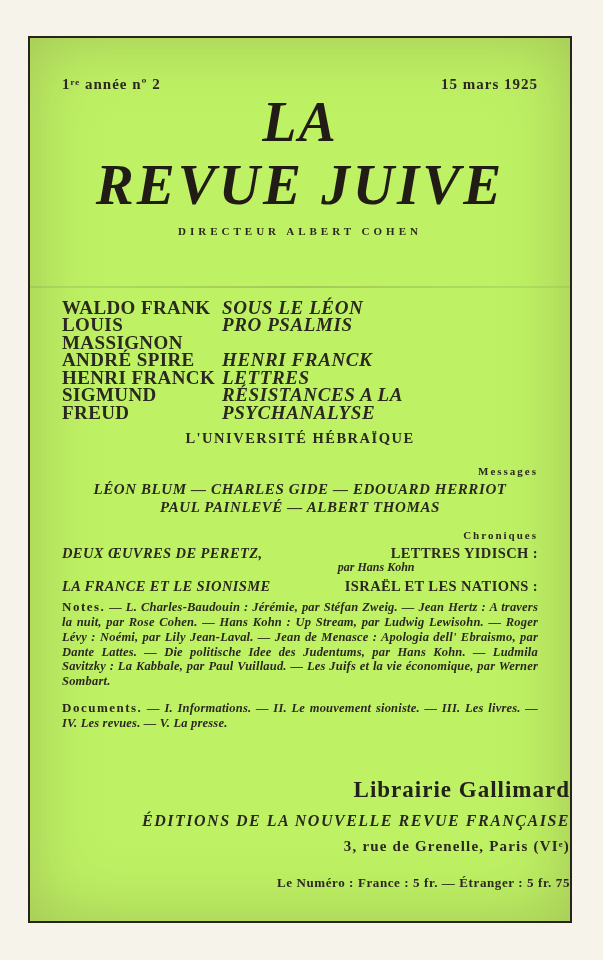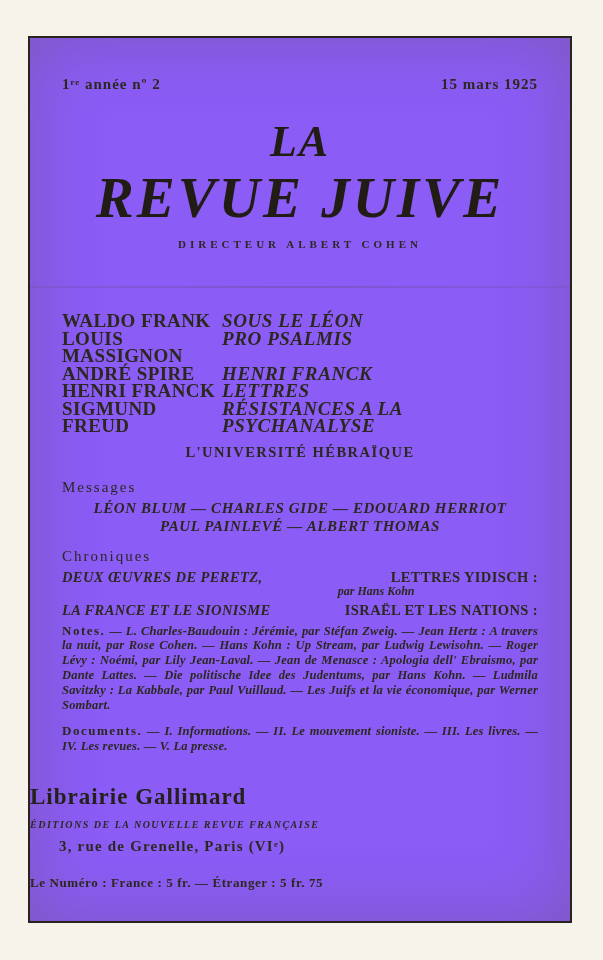--- a/index.html
+++ b/index.html
@@ -8,60 +8,59 @@
     background:#f6f3ea;
     font-family:"Liberation Serif","DejaVu Serif",serif;
     color:#2b2820;
     position:relative;
     overflow:hidden;
   }
   .page-frame{
     position:absolute;
     left:28px;top:36px;
     width:544px;height:887px;
-    background:#8b5cf6;
+    background:#bef264;
     border:2px solid #28241d;
     box-shadow:inset 0 0 70px rgba(92,76,48,0.28);
     box-sizing:border-box;
     padding:0 32px;
   }
   .crease{
     position:absolute;left:0;right:0;top:248px;height:2px;
     background:linear-gradient(to right, rgba(70,60,40,0.10), rgba(70,60,40,0.22), rgba(70,60,40,0.08));
   }
   .issue-line{
     display:flex;justify-content:space-between;
     margin-top:38px;
     font-weight:bold;font-size:15px;letter-spacing:1px;
   }
   .masthead{text-align:center;}
   .title-la{
-    margin-top:26px;
-    font-size:44px;font-weight:bold;font-style:italic;
+    font-size:56px;font-weight:bold;font-style:italic;
     letter-spacing:2px;color:#211d16;line-height:1.05;
   }
   .title-main{
     font-size:57px;font-weight:bold;font-style:italic;
     letter-spacing:3px;color:#211d16;line-height:1.0;
     margin-top:4px;white-space:nowrap;
   }
   .director{
     margin-top:12px;
     font-size:11px;font-weight:bold;letter-spacing:4px;
   }
   .toc{margin-top:62px;}
   .toc-row{display:flex;font-size:19px;line-height:17.5px;}
   .toc-author{width:160px;font-weight:bold;letter-spacing:0.4px;flex:none;}
   .toc-title{font-weight:bold;font-style:italic;letter-spacing:0.6px;}
   .university{
     text-align:center;margin-top:9px;
     font-weight:bold;font-size:14.5px;letter-spacing:1.5px;
   }
   .section-heading{
-    text-align:left;font-weight:normal;font-size:15px;letter-spacing:2px;
+    text-align:right;font-weight:bold;font-size:11px;letter-spacing:2px;
   }
   .messages-heading{margin-top:18px;}
   .messages-names{
     text-align:center;font-weight:bold;font-style:italic;
     font-size:15px;line-height:18px;letter-spacing:0.6px;margin-top:3px;
   }
   .chroniques-heading{margin-top:13px;}
   .chron-row{
     display:flex;justify-content:space-between;
     font-weight:bold;font-style:italic;font-size:14.5px;line-height:16px;
@@ -76,26 +75,26 @@
     font-size:12.5px;line-height:14.8px;
     font-weight:bold;font-style:italic;
     text-align:justify;letter-spacing:0.2px;
   }
   .para .para-label{
     font-style:normal;letter-spacing:1.5px;font-size:13px;
   }
   .para.documents{margin-top:12px;}
   .footer{
     position:absolute;left:0;right:0;bottom:30px;
-    text-align:left;
+    text-align:right;
   }
   .publisher{font-weight:bold;font-size:23px;letter-spacing:1px;color:#24201a;}
   .editions{
     margin-top:9px;font-weight:bold;font-style:italic;
-    font-size:10px;letter-spacing:1.5px;
+    font-size:16px;letter-spacing:1.5px;
   }
   .address{margin-top:8px;font-weight:bold;font-size:15px;letter-spacing:1.2px;padding-left:29px;}
   .price{margin-top:20px;font-weight:bold;font-size:13px;letter-spacing:0.6px;}
 </style>
 </head>
 <body>
 
 <div class="page-frame">
   <div class="crease"></div>
 

